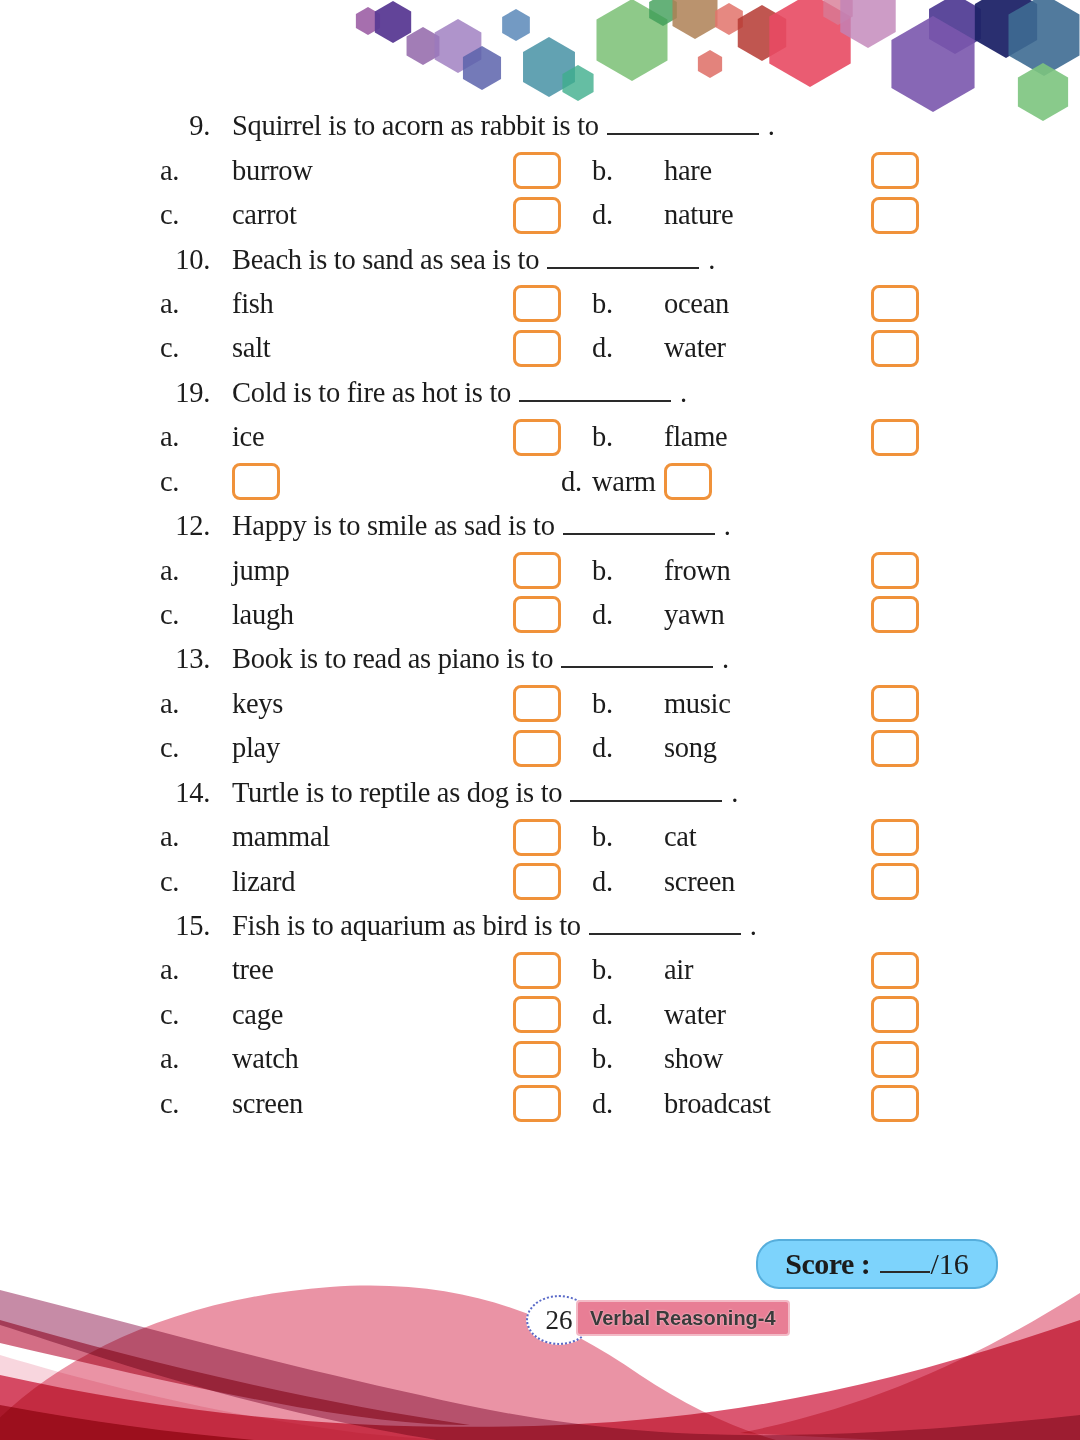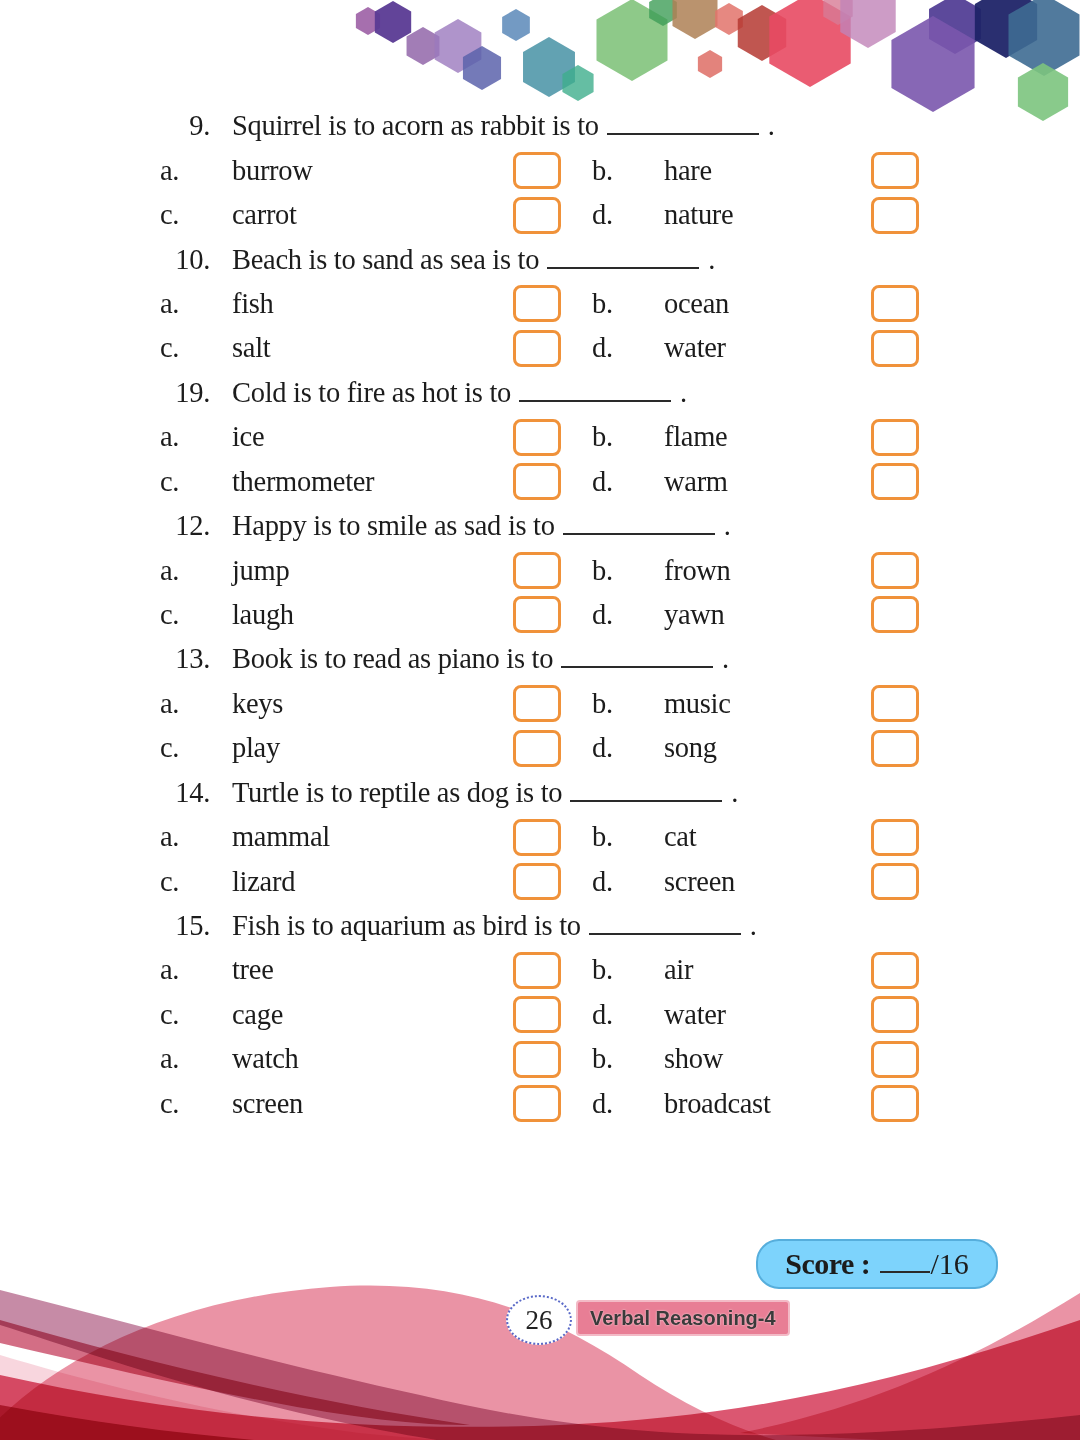--- a/index.html
+++ b/index.html
@@ -23,21 +23,21 @@
 
   
   .score-box{position:absolute;left:756px;top:1239px;width:238px;height:46px;z-index:3;
              border:2.5px solid #56AEDC;border-radius:23px;background:#7dd3fc;
              display:flex;align-items:center;justify-content:center;}
   .score-label{font-weight:bold;font-size:30px;letter-spacing:-0.5px;}
   .score-blank{display:inline-block;width:50px;border-bottom:2.5px solid #2a2a2a;height:1px;margin:14px 0 0 10px;}
   .score-total{font-size:30px;}
 
   
-  .page-num{position:absolute;left:506px;top:1295px;width:62px;height:46px;z-index:4;
+  .page-num{position:absolute;left:526px;top:1295px;width:62px;height:46px;z-index:4;
             border:2px dotted #5a6ac8;border-radius:50%;background:#fff;
             display:flex;align-items:center;justify-content:center;font-size:27px;color:#222;}
   .footer-badge{position:absolute;left:576px;top:1300px;height:32px;z-index:4;
             background:#E87E95;border:2px solid #f3bac6;border-radius:4px;
             display:flex;align-items:center;padding:0 12px;
             font-family:"Liberation Sans", sans-serif;font-weight:bold;font-size:20px;color:#3a3a3a;
             text-shadow:0 0 2px rgba(255,255,255,.8);}
 
   
   .waves{position:absolute;left:0;bottom:0;width:1080px;height:175px;z-index:1;pointer-events:none;}
@@ -130,21 +130,20 @@
       </div>
       <div class="opt-grid">
         <span class="letter">a.</span>
           <span class="word">ice</span>
           <span class="cb"></span>
           <i></i>
         <span class="letter">b.</span>
           <span class="word">flame</span>
           <span class="cb"></span>
         <span class="letter">c.</span>
-          <span class="word">thermometer</span>
           <span class="cb"></span>
           <i></i>
         <span class="letter">d.</span>
           <span class="word">warm</span>
           <span class="cb"></span>
       </div>
     </div>
 
     <div class="q">
       <div class="q-line">

